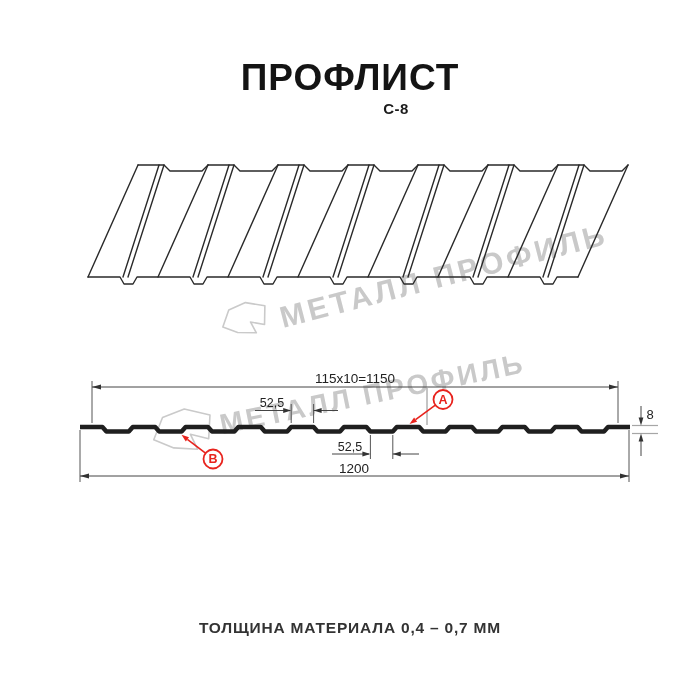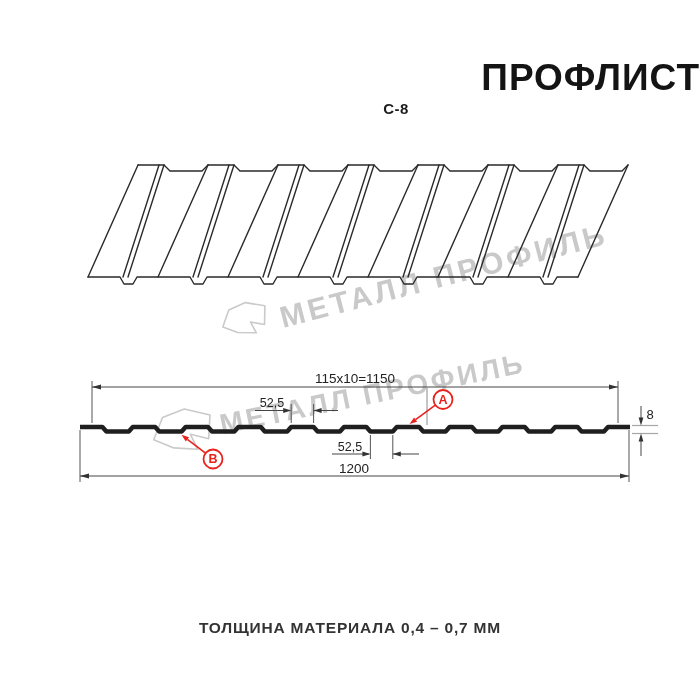--- a/index.html
+++ b/index.html
@@ -1,18 +1,18 @@
 <!DOCTYPE html>
 <html><head>
 <meta charset="utf-8">
 <style>
   html,body{margin:0;padding:0;background:#fff;}
   .page{position:relative;width:700px;height:700px;background:#ffffff;overflow:hidden;
         font-family:"Liberation Sans",sans-serif;}
-  .title{position:absolute;top:57px;left:0;width:700px;text-align:right;
+  .title{position:absolute;top:57px;left:0;width:700px;text-align:center;
          font-size:37px;font-weight:800;letter-spacing:1px;color:#141414;}
   .subtitle{position:absolute;top:100px;left:0;width:700px;text-align:center;
          font-size:15px;font-weight:700;letter-spacing:.5px;color:#1a1a1a;padding-left:46px;}
   .caption{position:absolute;top:619px;left:0;width:700px;text-align:center;
          font-size:15.5px;font-weight:700;letter-spacing:.8px;color:#333;}
   svg{position:absolute;top:0;left:0;}
   .thin{stroke:#555;stroke-width:1;fill:none;}
   .thin-faint{stroke:#8a8a8a;stroke-width:1;fill:none;}
   .gray-ext{stroke:#a6a6a6;stroke-width:1.2;fill:none;}
   .dim{stroke:#444;stroke-width:1;fill:none;}

